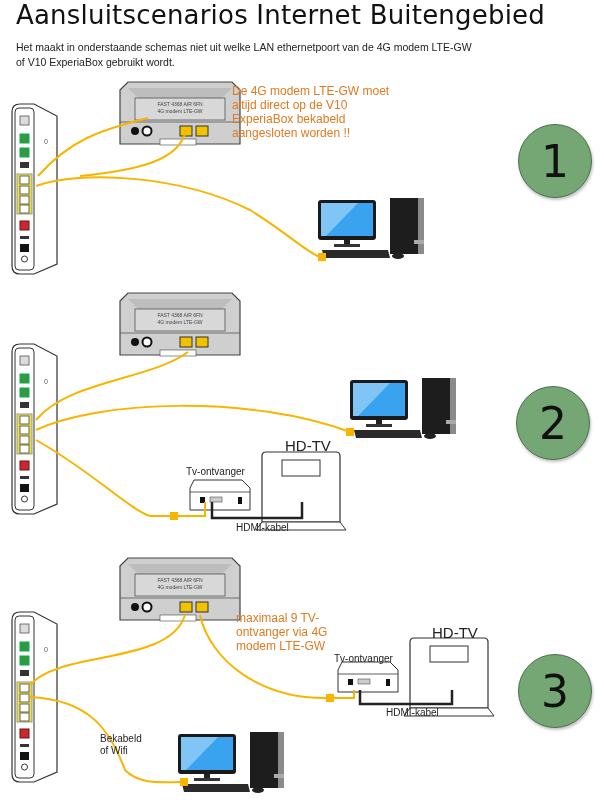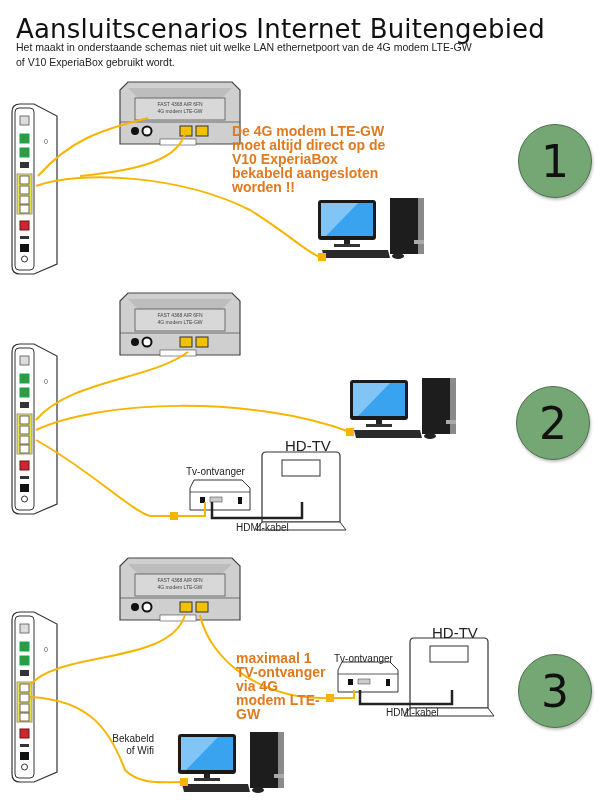--- a/index.html
+++ b/index.html
@@ -1,19 +1,19 @@
 <!DOCTYPE html>
 <html><head>
 <meta charset="utf-8">
 <style>
   html, body { margin: 0; padding: 0; background: #ffffff; }
   body { width: 604px; height: 800px; position: relative; overflow: hidden; font-family: "Liberation Sans", sans-serif; }
-  .title { position: absolute; left: 16px; top: 14px; font-size: 26px; color: #111; font-family: "DejaVu Sans", sans-serif; letter-spacing: 0.2px; }
+  .title { position: absolute; left: 16px; top: 0; font-size: 26px; color: #111; font-family: "DejaVu Sans", sans-serif; letter-spacing: 0.2px; }
   .subtitle { position: absolute; left: 16px; top: 40px; width: 460px; font-size: 10.5px; line-height: 15px; font-weight: normal; color: #222; }
-  .note { position: absolute; font-weight: bold; color: #e07a20; font-size: 14px; line-height: 14px; margin-top: 40px; }
+  .note { position: absolute; font-weight: normal; color: #e07a20; font-size: 12px; line-height: 14px; }
   .label { position: absolute; font-size: 10px; color: #222; }
   .label.big { font-size: 15px; }
   .circle { position: absolute; width: 72px; height: 72px; border-radius: 50%; background: #74a774; border: 1.5px solid #4f6f4f; box-shadow: 1px 2px 3px rgba(0,0,0,0.25); display:flex; align-items:center; justify-content:center; font-size: 44px; color: #111; font-family: "DejaVu Sans", sans-serif; }
   svg.layer { position: absolute; left: 0; top: 0; }
 </style>
 </head>
 <body>
 
 <div class="title">Aansluitscenarios Internet Buitengebied</div>
 <div class="subtitle">Het maakt in onderstaande schemas niet uit welke LAN ethernetpoort van de 4G modem LTE-GW of V10 ExperiaBox gebruikt wordt.</div>
@@ -121,18 +121,18 @@
 </svg>
 
 <div class="note" style="left:232px;top:84px;width:170px;">De 4G modem LTE-GW moet altijd direct op de V10 ExperiaBox bekabeld aangesloten worden !!</div>
 <div class="circle" style="left:518px;top:124px;">1</div>
 
 <div class="label big" style="left:285px;top:437px;">HD-TV</div>
 <div class="label" style="left:186px;top:466px;">Tv-ontvanger</div>
 <div class="label" style="left:236px;top:522px;">HDMI-kabel</div>
 <div class="circle" style="left:516px;top:386px;">2</div>
 
-<div class="note" style="left:236px;top:611px;width:92px;">maximaal 1 TV-ontvanger via 4G modem LTE-GW</div>
+<div class="note" style="left:236px;top:611px;width:92px;">maximaal 9 TV-ontvanger via 4G modem LTE-GW</div>
 <div class="label big" style="left:432px;top:624px;">HD-TV</div>
 <div class="label" style="left:334px;top:653px;">Tv-ontvanger</div>
 <div class="label" style="left:386px;top:707px;">HDMI-kabel</div>
-<div class="label" style="left:112px;top:733px;width:42px;text-align:right;line-height:12px;">Bekabeld of Wifi</div>
+<div class="label" style="left:100px;top:733px;width:42px;text-align:left;line-height:12px;">Bekabeld of Wifi</div>
 <div class="circle" style="left:518px;top:654px;">3</div>
 
 </body></html>

